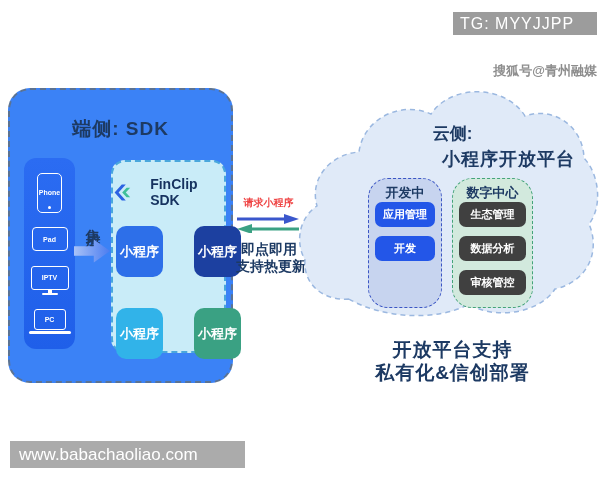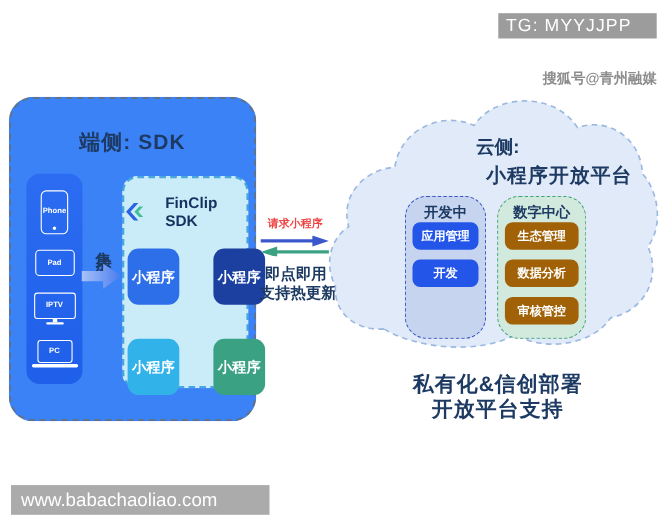--- a/index.html
+++ b/index.html
@@ -74,21 +74,21 @@
   .col-dev { left:368px; top:178px; width:74px; height:130px;
     background:#c7d4ef; border:1.5px dashed #3a55c4; }
   .col-dig { left:452px; top:178px; width:81px; height:130px;
     background:#d2e9dd; border:1.5px dashed #44a37a; }
   .col-header { text-align:center; color:#1d3a63; font-size:13px; font-weight:700; margin-top:5px; }
   .col-btn { height:25px; margin:0 6px 9px 6px; border-radius:7px; color:#ffffff;
     font-size:11px; font-weight:700; display:flex; align-items:center; justify-content:center;
     white-space:nowrap; }
   .col-box .col-btn:first-of-type { margin-top:6px; }
   .btn-blue { background:#2356e8; }
-  .btn-green { background:#a16207; }
+  .btn-green { background:#404040; }
 
   .cloud-footer { position:absolute; left:330px; top:338px; width:245px; text-align:center;
     color:#1d3a63; font-size:19px; font-weight:700; line-height:23px; letter-spacing:1px; }
 </style>
 </head>
 <body>
 
 <div class="canvas">
 
   <div class="tg-badge">TG: MYYJJPP</div>
@@ -169,18 +169,18 @@
   </div>
 
   <div class="col-box col-dig">
     <div class="col-header">数字中心</div>
     <div class="col-btn btn-green">生态管理</div>
     <div class="col-btn btn-green">数据分析</div>
     <div class="col-btn btn-green">审核管控</div>
   </div>
 
   <div class="cloud-footer">
+    <div>开放平台支持</div>
     <div>私有化&amp;信创部署</div>
-    <div>开放平台支持</div>
   </div>
 
   <div class="url-bar">www.babachaoliao.com</div>
 </div>
 
 </body></html>

